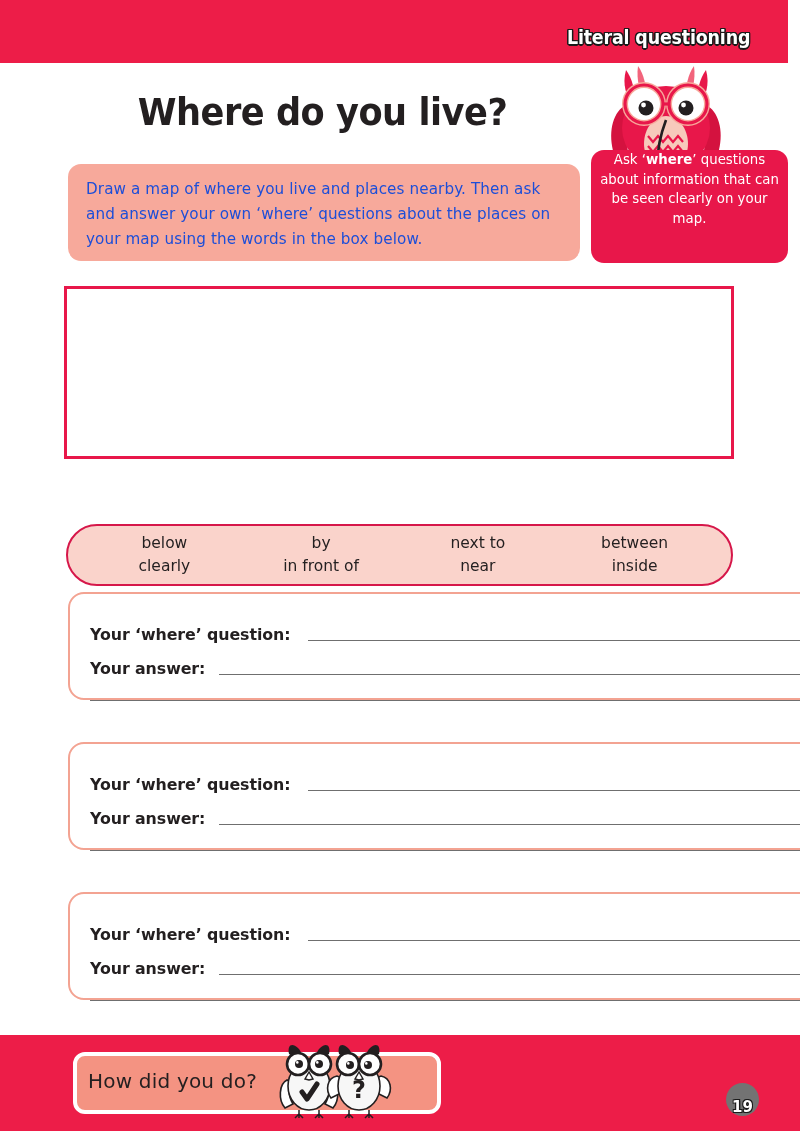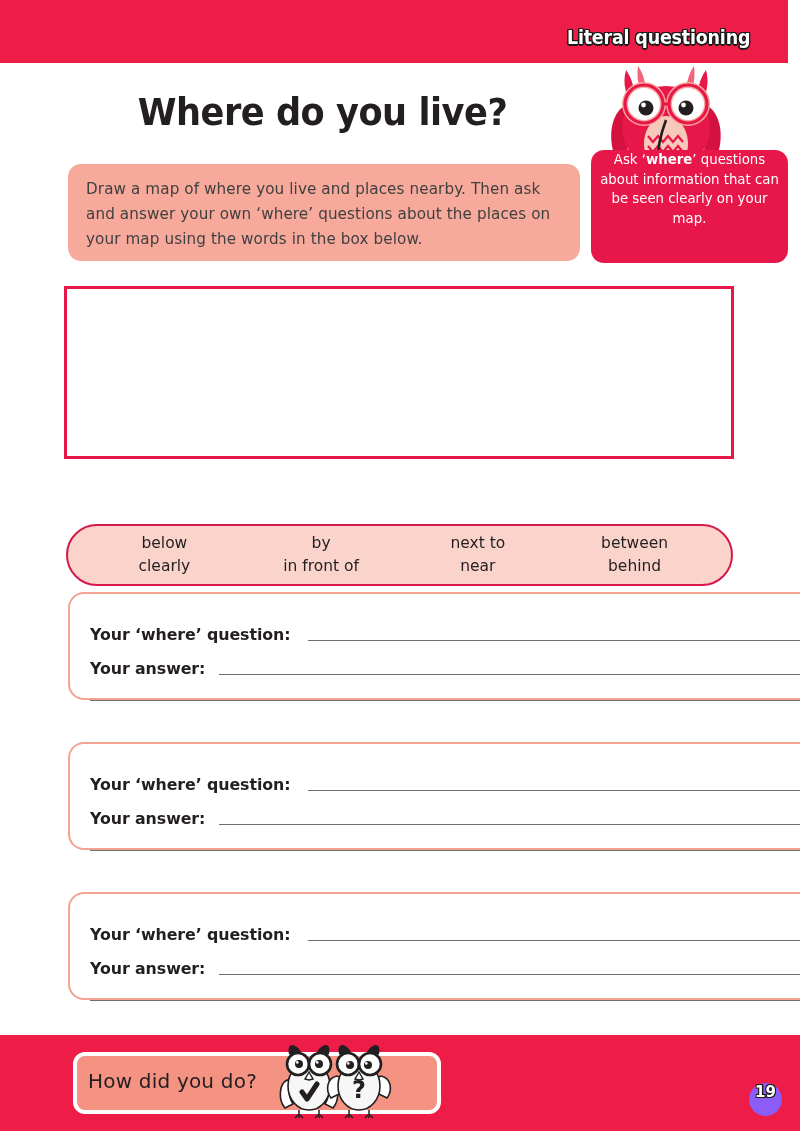--- a/index.html
+++ b/index.html
@@ -67,21 +67,21 @@
     width: 512px;
     height: 97px;
     background: #F7A99B;
     border-radius: 13px;
     padding: 13px 18px 0 18px;
   }
   .intro-text {
     font-family: "DejaVu Sans", sans-serif;
     font-size: 15.2px;
     line-height: 25px;
-    color: #404040;
+    color: #1d4ed8;
     letter-spacing: 0.1px;
   }
 
   
   .owl-wrap {
     position: absolute;
     left: 600px; top: 62px;
     width: 132px; height: 110px;
   }
   .owl-wrap svg { display: block; }
@@ -210,26 +210,26 @@
     color: #231f20;
     letter-spacing: 0.2px;
   }
   .footer-owls {
     position: absolute;
     left: 275px; top: 1042px;
     width: 118px; height: 80px;
   }
   .page-number {
     position: absolute;
-    right: 18px; top: 1083px;
+    right: 41px; top: 1083px;
     width: 33px; height: 33px;
-    background: #8b5cf6;
+    background: #737373;
     border-radius: 50%;
     display: flex;
-    align-items: flex-start;
+    align-items: flex-end;
     justify-content: center;
   }
   .page-number span {
     font-family: "DejaVu Sans", sans-serif;
     font-weight: bold;
     font-size: 15px;
     color: #ffffff;
     text-shadow:
       -1.1px -1.1px 0 #1a1a1a,  1.1px -1.1px 0 #1a1a1a,
       -1.1px  1.1px 0 #1a1a1a,  1.1px  1.1px 0 #1a1a1a;
@@ -305,21 +305,21 @@
     <div class="wb-col">
       <span>by</span>
       <span>in front of</span>
     </div>
     <div class="wb-col">
       <span>next to</span>
       <span>near</span>
     </div>
     <div class="wb-col">
       <span>between</span>
-      <span>behind</span>
+      <span>inside</span>
     </div>
   </div>
 
   <div class="q-box b1">
     <div class="q-row">
       <div class="q-label">Your ‘where’ question:</div>
       <div class="q-rule"></div>
     </div>
     <div class="q-row">
       <div class="q-label">Your answer:</div>

